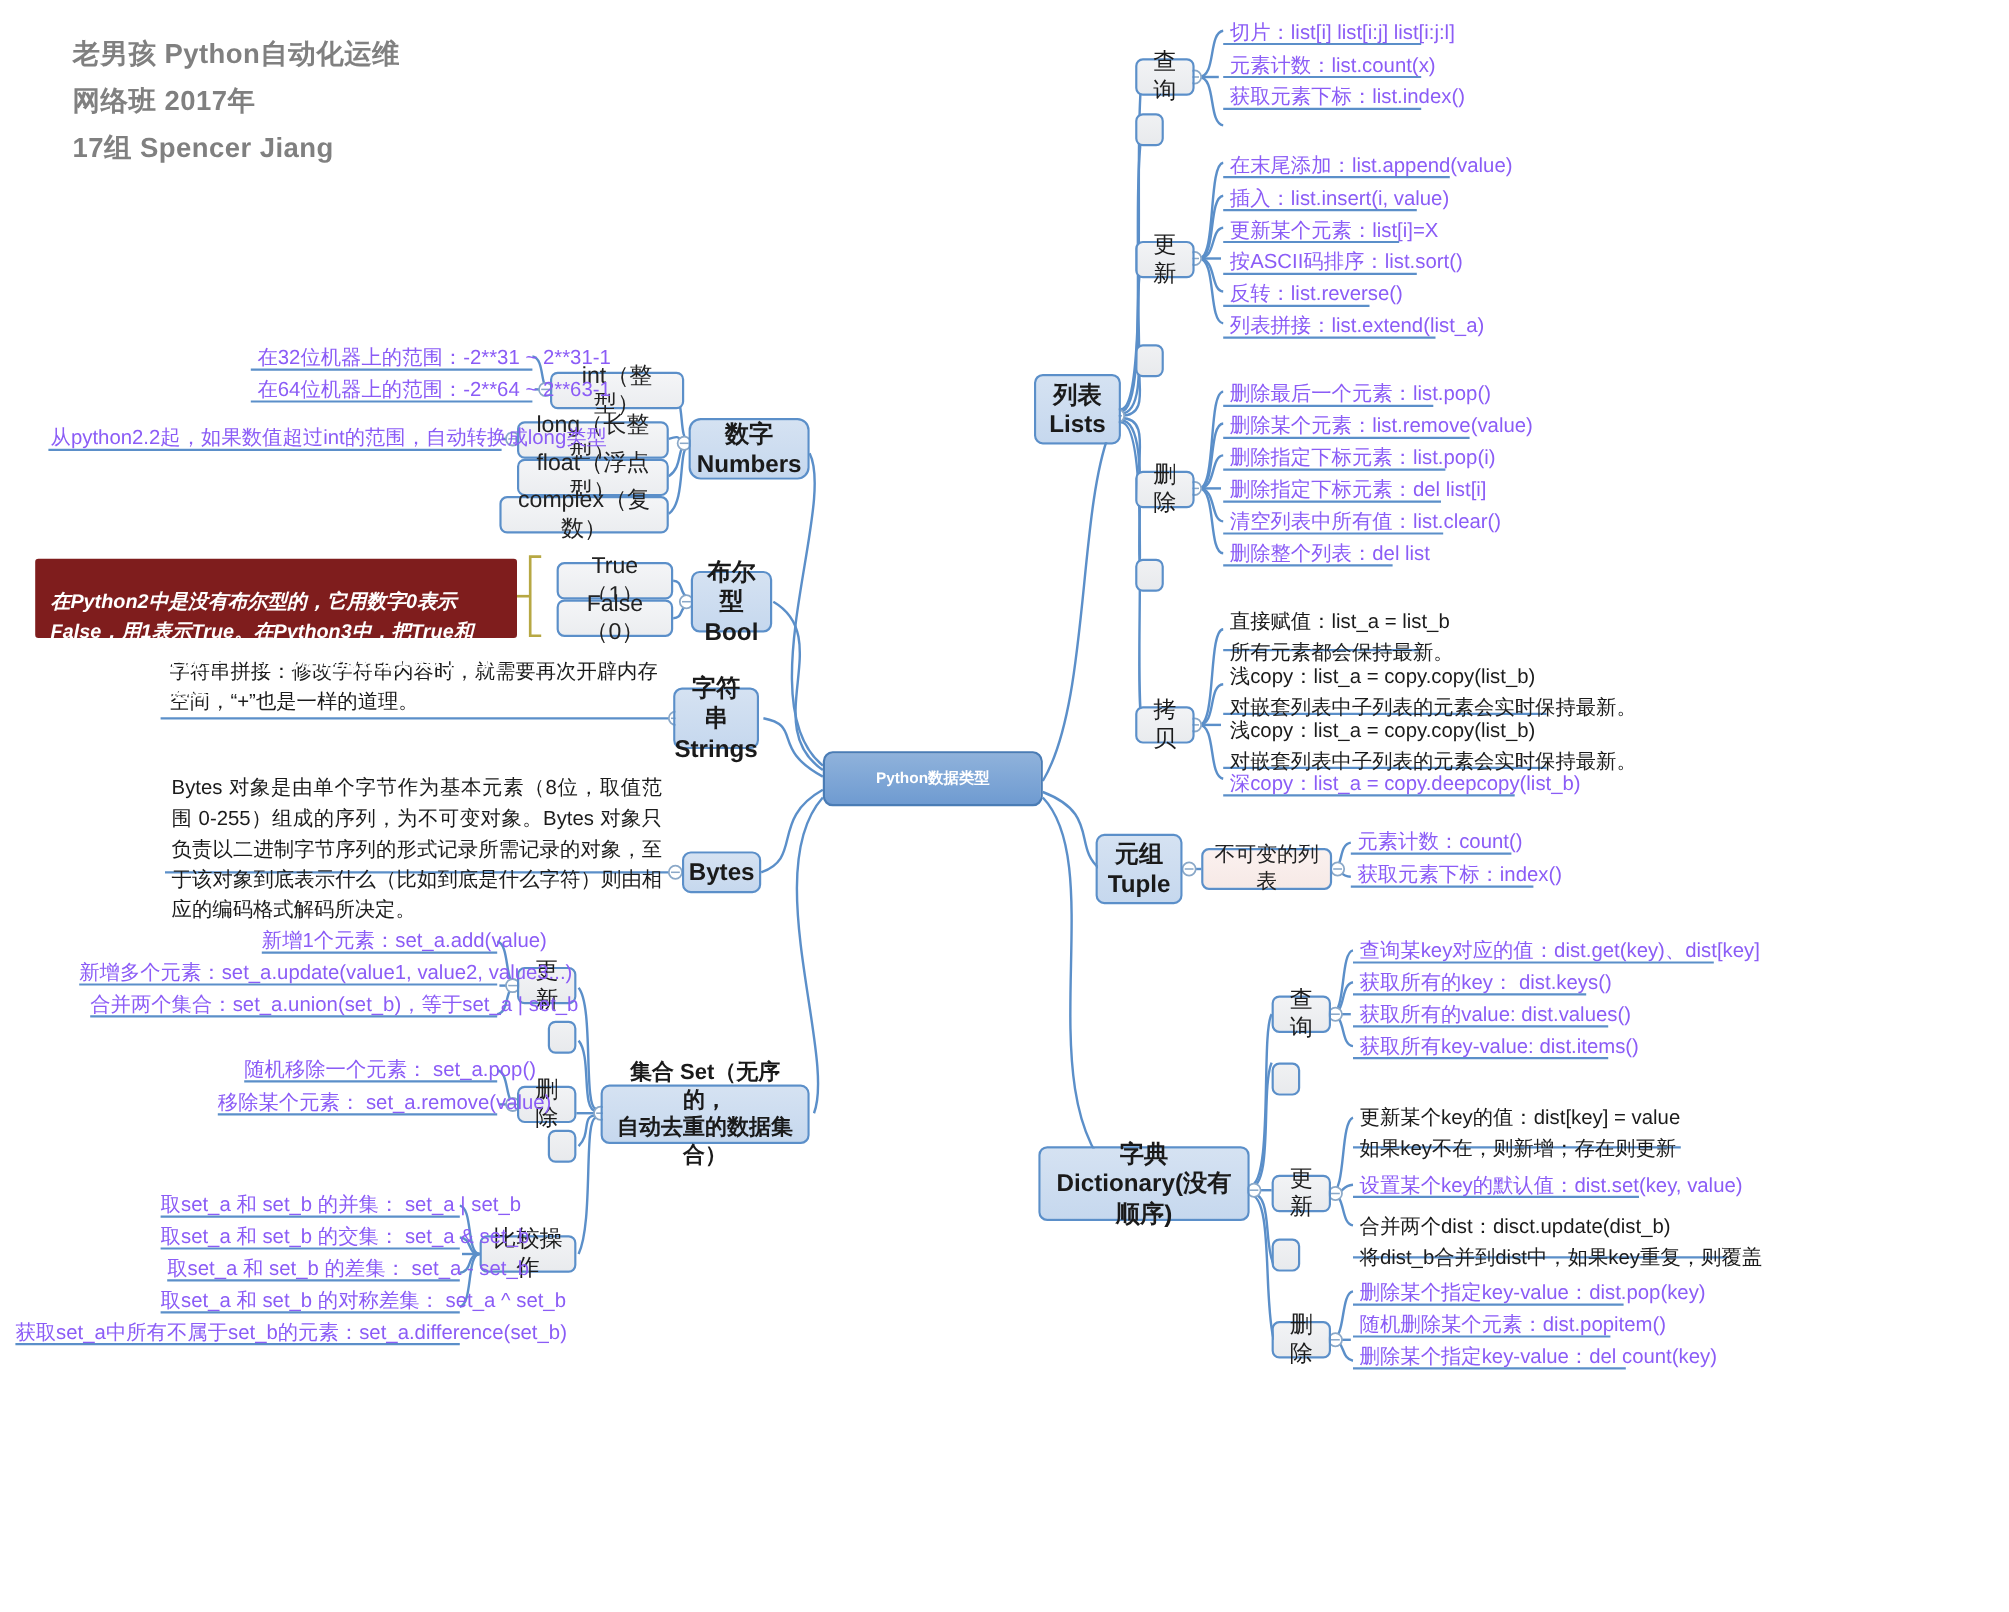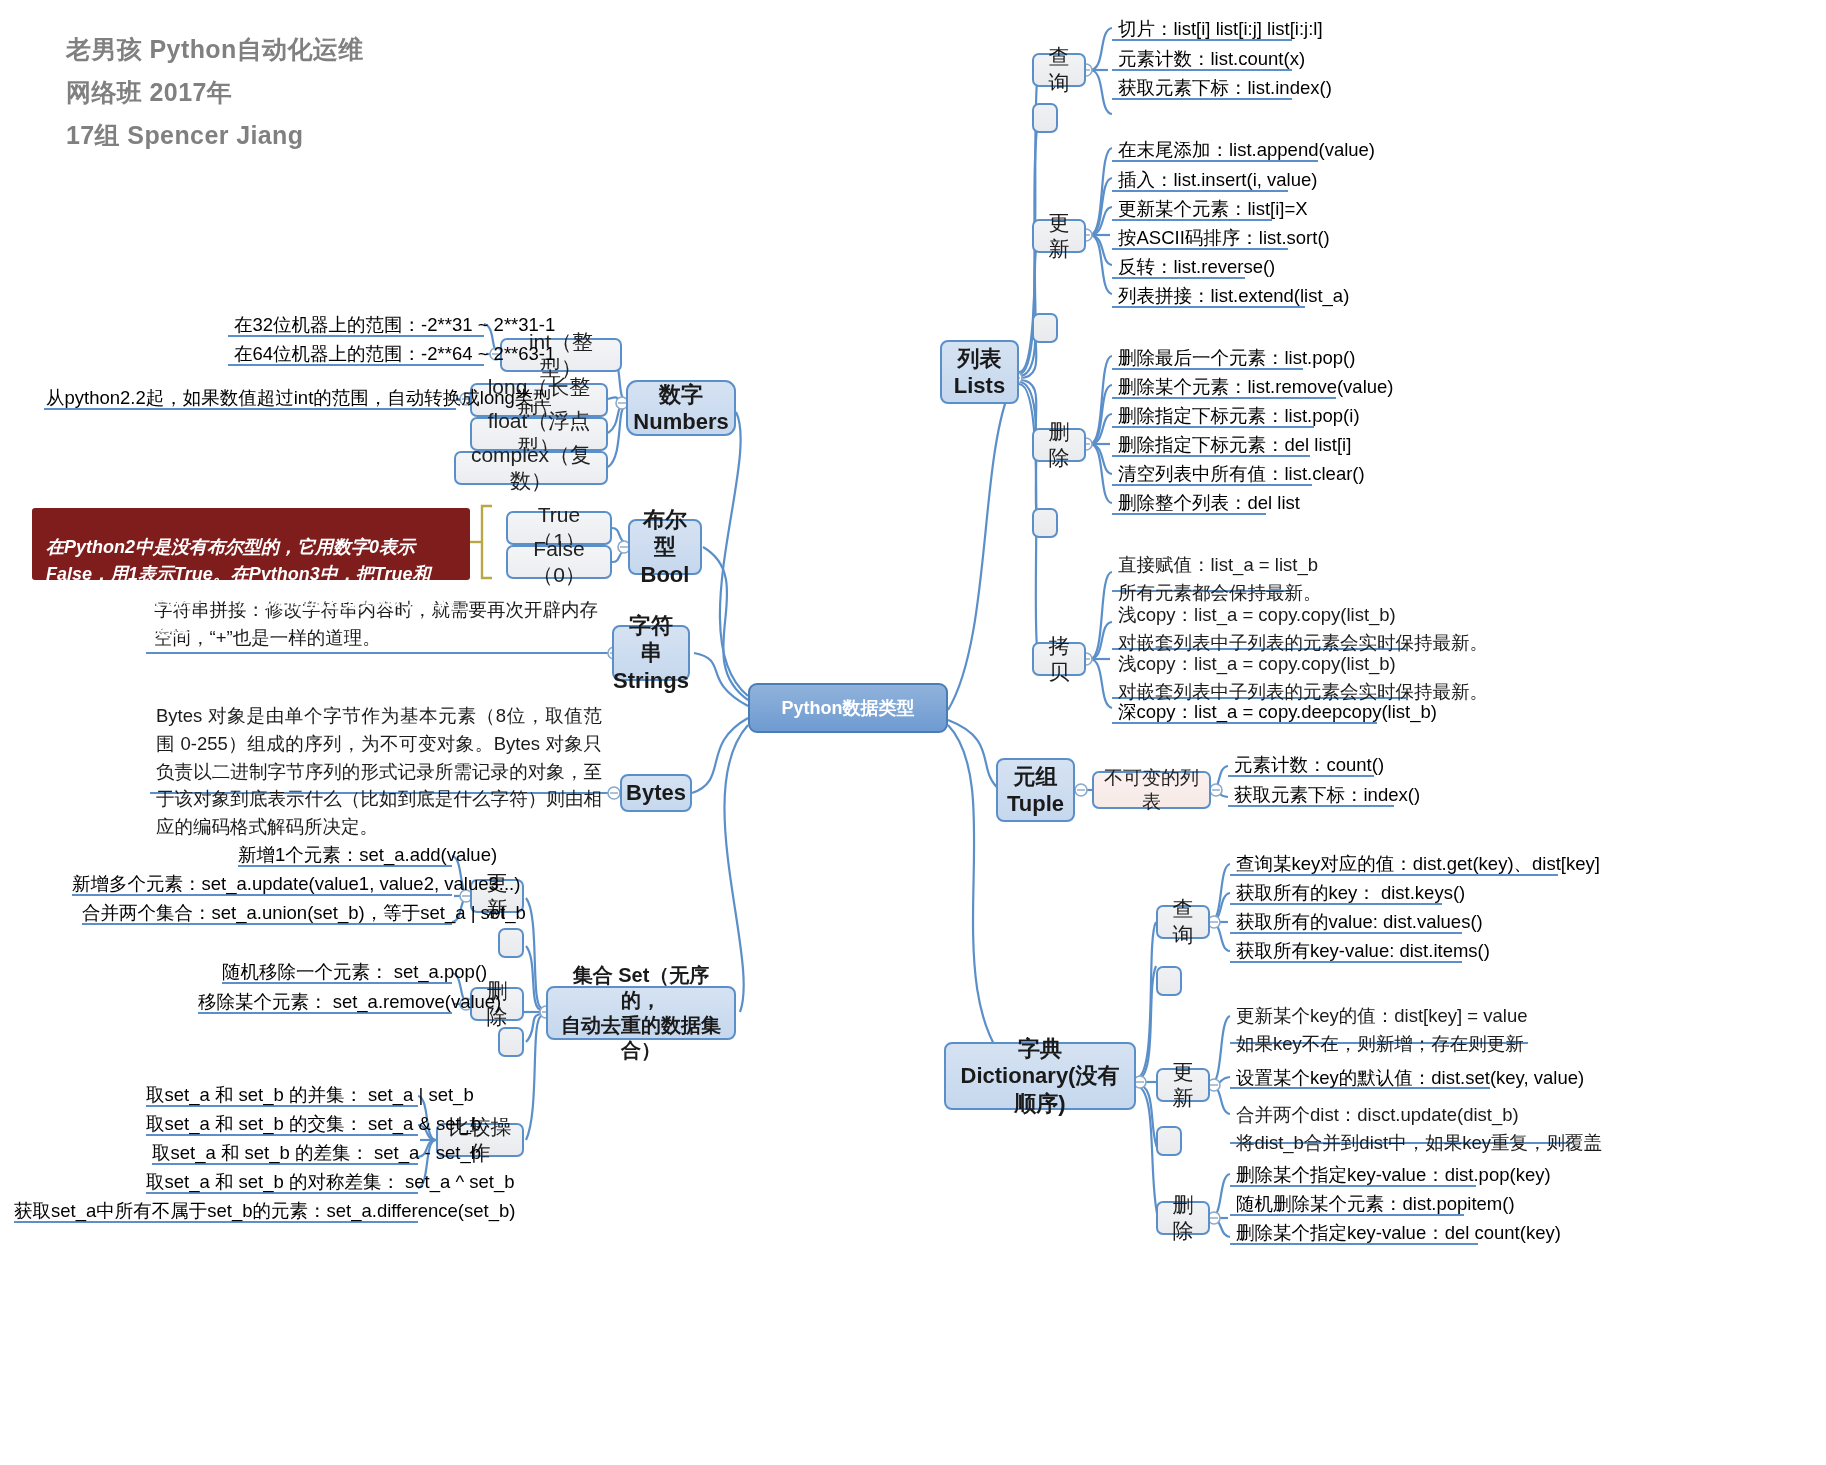--- a/index.html
+++ b/index.html
@@ -17,42 +17,42 @@
   
   .node{
     position:absolute;box-sizing:border-box;
     border:2px solid #5b8fc9;border-radius:7px;
     background:linear-gradient(180deg,#f3f4f6 0%,#eceef0 100%);
     color:#222;display:flex;align-items:center;justify-content:center;
     text-align:center;font-size:19px;line-height:1.25;padding:3px 8px;
   }
   .node.center{
     background:linear-gradient(180deg,#8fb2db 0%,#6f9bd1 100%);
-    border-color:#4a7cb5;color:#ffffff;font-weight:bold;font-size:18px;
+    border-color:#4a7cb5;color:#ffffff;font-weight:bold;font-size:14px;
     border-radius:9px;
   }
   .node.l1{
     background:linear-gradient(180deg,#d5e2f2 0%,#c6d8ee 100%);
     border-color:#5b8fc9;font-weight:bold;font-size:22px;color:#1a1a1a;
     flex-direction:column;border-radius:8px;
   }
   .node.l1 .cn{display:block;}
   .node.l1 .en{display:block;}
   .node.l2{
     background:linear-gradient(180deg,#f2f3f5 0%,#e9ebee 100%);
     font-size:21px;color:#1b1b1b;
   }
   .node.blank{background:linear-gradient(180deg,#f0f1f3 0%,#e8eaed 100%);}
   .node.pinkish{background:linear-gradient(180deg,#fbf1ef 0%,#f6e9e6 100%);}
   .node.type{font-size:21px;background:linear-gradient(180deg,#f4f5f7 0%,#ebedf0 100%);}
 
   
   .leaf{
     position:absolute;box-sizing:border-box;
-    font-size:18.5px;color:#000000;line-height:1.35;
+    font-size:18.5px;color:#8b5cf6;line-height:1.35;
     padding:0 6px 2px 6px;white-space:nowrap;
   }
   .leaf.right{text-align:left;}
   .leaf.leftal{text-align:right;}
 
   
   .green-note{
     position:absolute;box-sizing:border-box;
     background:#7f1d1d;color:#ffffff;font-style:italic;font-weight:bold;
     font-size:18px;line-height:1.5;padding:26px 14px;border-radius:3px;

